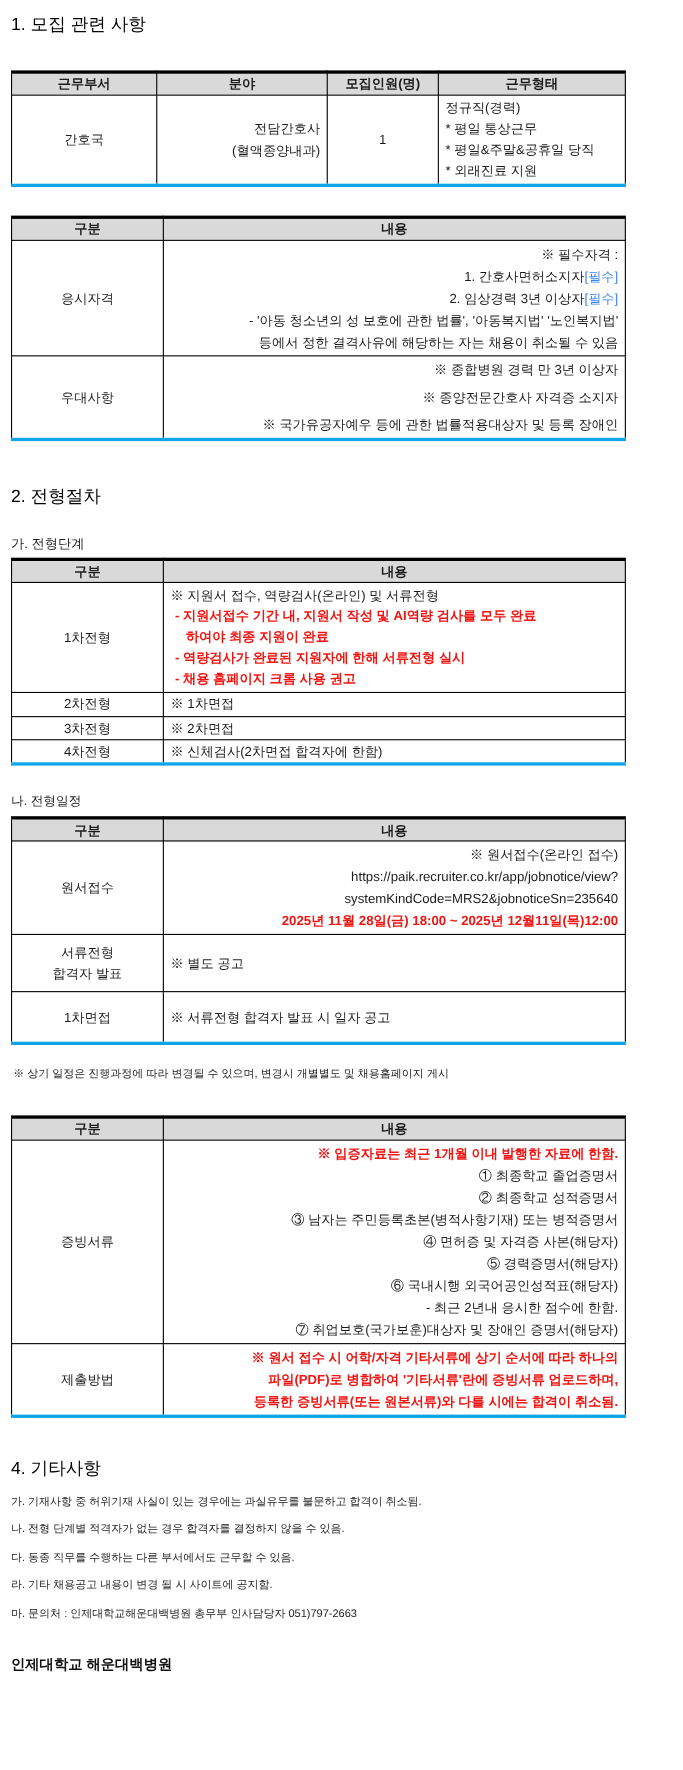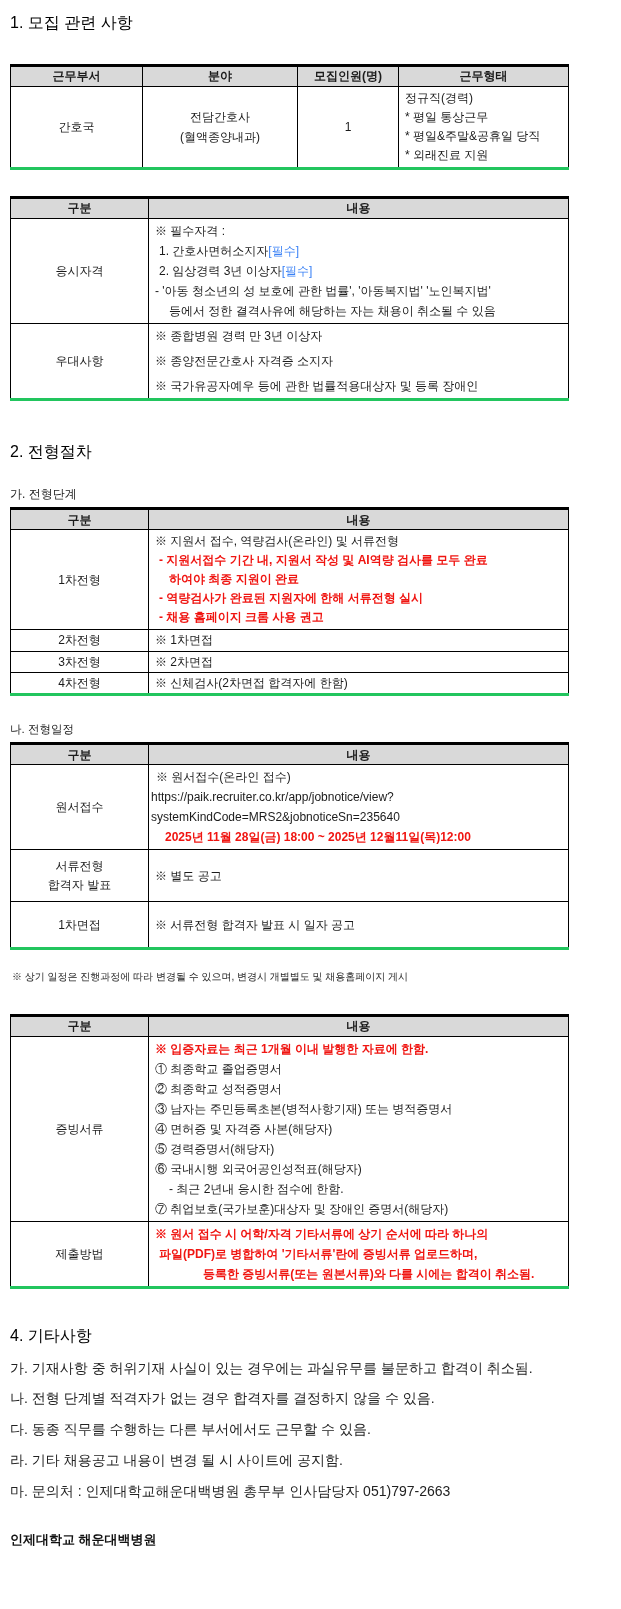--- a/index.html
+++ b/index.html
@@ -8,46 +8,46 @@
     padding:12px 10px 0 10px; overflow:hidden; background:#ffffff;
     font-family:"Liberation Sans", sans-serif;
     color:#1b1b1b; font-size:12px; line-height:1.35;
   }
   .sec-title { font-weight:normal; font-size:16px; color:#000000; }
   .sub-a { font-size:12px; color:#222; margin-top:24px; }
   .sub-b { font-size:11.5px; color:#222; margin-top:26px; }
 
   table.tbl {
     border-collapse:collapse; width:558px; table-layout:fixed;
-    border-top:3px solid #000; border-bottom:3px solid #22c55e;
+    border-top:3px solid #000; border-bottom:3px solid #0ea5e9;
   }
   .tbl th, .tbl td { border:1px solid #000; vertical-align:middle; padding:2px 6px; box-sizing:border-box; }
   .tbl th { background:#d9d9d9; font-weight:bold; text-align:center; font-size:12px; height:21px; padding:1px 2px; }
   .tbl thead th { border-bottom:1.5px solid #000; }
   .center { text-align:center; }
   .cell-lines { padding:4px 6px; }
-  .cl { line-height:20px; white-space:nowrap; }
+  .cl { line-height:20px; white-space:nowrap;text-align:right; }
   .cl-sm { line-height:19px; white-space:nowrap; }
   .ind1 { padding-left:4px; }
   .ind2 { padding-left:14px; }
   .ind3 { padding-left:48px; }
   .red { color:#3b82f6; }
   .rb  { color:#f01511; font-weight:bold; }
   .t1 { margin-top:30px; }
   .t1 tbody td { height:78px; }
   .t2 { margin-top:26px; }
   .t3 { margin-top:5px; }
   .t3 .small-row td { height:20px; }
   .t4 { margin-top:5px; }
   .t5 { margin-top:30px; }
   .note { margin-top:20px; font-size:10px; color:#222; padding-left:2px; }
   .s2-title { margin-top:40px; }
   .s3-title { margin-top:28px; }
   .s4-title { margin-top:36px; }
-  .s4-item { margin-top:12px; font-size:14px; color:#222; }
+  .s4-item { margin-top:12px; font-size:10px; color:#222; }
   .footer { margin-top:30px; font-weight:bold; font-size:13px; color:#111; }
   .spaced > .cl { margin-bottom:5px; }
   .spaced > .cl:last-child { margin-bottom:0; }
 </style>
 </head>
 <body>
 
 <div class="page">
 
   <div class="sec-title">1. 모집 관련 사항</div>

